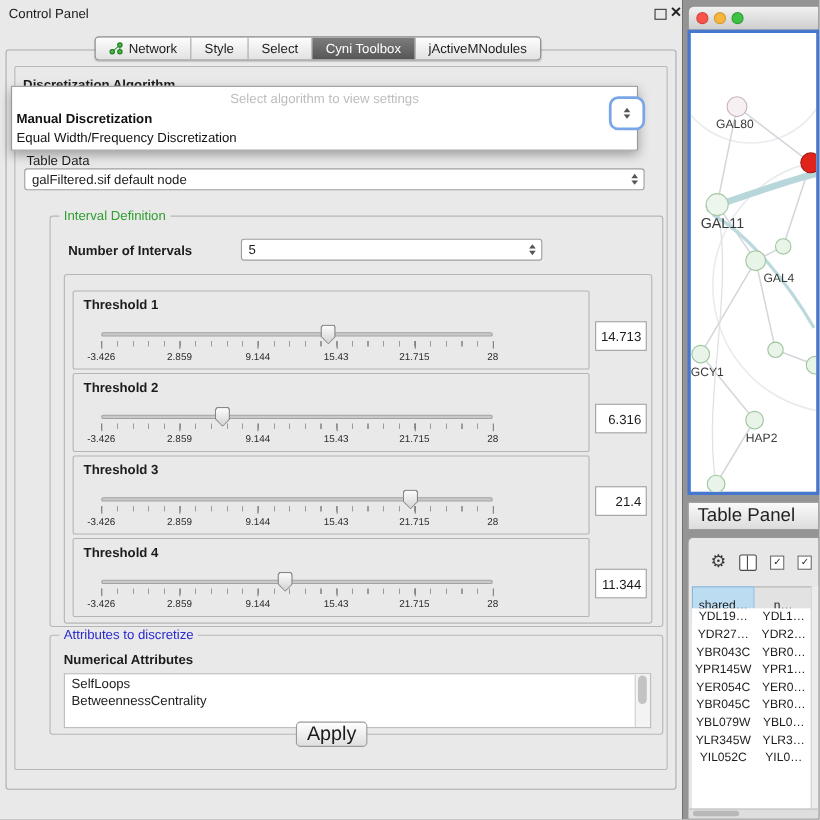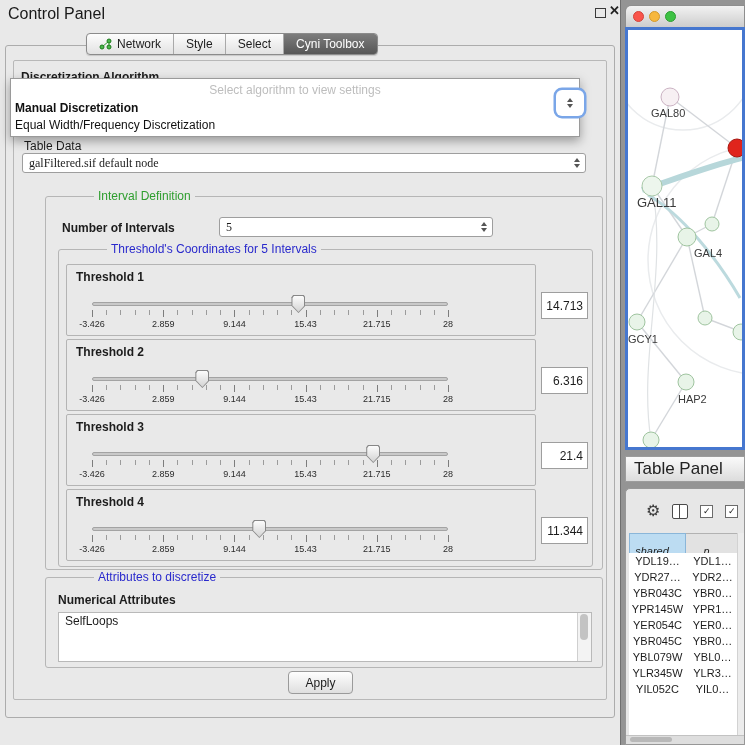--- a/index.html
+++ b/index.html
@@ -4,21 +4,21 @@
 <style>
   html,body{margin:0;padding:0;}
   body{width:745px;height:745px;overflow:hidden;background:#949494;
        font-family:"Liberation Sans",sans-serif;font-size:12px;color:#1c1c1c;
        -webkit-font-smoothing:antialiased;position:relative;}
   .abs{position:absolute;}
 
   
   #control-panel{position:absolute;left:0;top:0;width:620px;height:745px;
                  background:#e9e9e9;border-right:1px solid #6f6f6f;}
-  .cp-title{position:absolute;left:8px;top:5px;font-size:16px;color:#1a1a1a;}
+  .cp-title{position:absolute;left:8px;top:5px;font-size:12px;color:#1a1a1a;}
   .cp-float{position:absolute;left:595px;top:8px;width:9px;height:8px;border:1.5px solid #3a3a3a;background:#e9e9e9;}
   .cp-close{position:absolute;left:609px;top:3px;font-size:13px;font-weight:bold;color:#222;}
 
   .outer-panel{position:absolute;left:5px;top:45px;width:608px;height:671px;
                border:1px solid #acacac;border-radius:3px;background:#e9e9e9;}
   .inner-panel{position:absolute;left:13px;top:60px;width:592px;height:638px;
                border:1px solid #b8b8b8;border-radius:2px;background:#e9e9e9;}
 
   
   .seg{position:absolute;display:flex;border:1px solid #8b8b8b;border-radius:4px;
@@ -35,31 +35,31 @@
   .popup .ph{position:absolute;left:0;top:4px;width:100%;text-align:center;color:#bdbdbd;}
   .popup .op1{position:absolute;left:4px;top:22px;font-weight:bold;color:#111;}
   .popup .op2{position:absolute;left:4px;top:39px;color:#111;}
   .combo-frag{position:absolute;left:556px;top:90px;width:28px;height:26px;background:#fff;
               border-radius:6px;box-shadow:0 0 0 2.5px #7aa6e8;z-index:11;display:flex;
               flex-direction:column;align-items:center;justify-content:center;gap:2px;}
   .alg-label{position:absolute;left:21px;top:70px;font-weight:bold;z-index:2;}
 
   
   .combo{position:absolute;background:#fff;border:1px solid #9e9e9e;border-radius:3px;
-         display:flex;align-items:center;padding:0 18px 0 6px;font-size:12px;color:#1c1c1c;font-family:Liberation Serif, serif;}
+         display:flex;align-items:center;padding:0 18px 0 6px;font-size:12px;color:#1c1c1c;}
   .arrows{position:absolute;right:5px;top:50%;transform:translateY(-50%);display:flex;
           flex-direction:column;gap:2px;}
   .tri-up{width:0;height:0;border-left:3.5px solid transparent;border-right:3.5px solid transparent;
           border-bottom:4px solid #555;}
   .tri-dn{width:0;height:0;border-left:3.5px solid transparent;border-right:3.5px solid transparent;
           border-top:4px solid #555;}
 
   
   .group{position:absolute;border:1px solid #b6b6b6;border-radius:3px;}
-  .group-title{position:absolute;top:-8px;left:8px;background:#e9e9e9;padding:0 4px;font-size:12px;margin-left:40px;}
+  .group-title{position:absolute;top:-8px;left:8px;background:#e9e9e9;padding:0 4px;font-size:12px;}
   .tg-green{color:#2e9e2e;}
   .tg-blue{color:#2929cc;}
 
   
   .t-row{position:absolute;left:7px;width:522px;height:70px;}
   .t-box{position:absolute;left:0;top:0;width:468px;height:70px;border:1px solid #b4b4b4;border-radius:2px;}
   .t-label{position:absolute;left:10px;top:6px;font-weight:bold;}
   .slider{position:absolute;left:26px;top:34px;width:356px;height:30px;}
   .track{position:absolute;left:0;top:4px;width:100%;height:4px;background:#c9c9c9;
          border:1px solid #a3a3a3;border-radius:3px;box-sizing:border-box;}
@@ -76,23 +76,23 @@
            border:1px solid #9e9e9e;box-sizing:border-box;display:flex;align-items:center;
            justify-content:flex-end;padding-right:4px;}
 
   
   .attr-list{position:absolute;left:12px;top:34px;width:532px;height:48px;background:#fff;
              border:1px solid #b9b9b9;overflow:hidden;}
   .attr-item{padding:1px 6px;line-height:14px;}
   .vscroll{position:absolute;right:0;top:0;bottom:0;width:13px;background:#f3f3f3;border-left:1px solid #cfcfcf;}
   .vthumb{position:absolute;left:2px;top:1px;width:8px;height:26px;background:#c3c3c3;border-radius:4px;}
 
-  .apply-btn{position:absolute;left:269px;top:671px;width:63px;height:21px;
+  .apply-btn{position:absolute;left:269px;top:656px;width:63px;height:21px;
              background:linear-gradient(#fefefe,#dfdfdf);border:1px solid #9a9a9a;border-radius:4px;
-             display:flex;align-items:center;justify-content:center;font-size:12px;margin-left:19px;}
+             display:flex;align-items:center;justify-content:center;font-size:18px;}
 
   
   #net-window{position:absolute;left:625px;top:5px;width:124px;height:445px;}
   .net-titlebar{position:absolute;left:0;top:0;width:120px;height:22px;
                 background:linear-gradient(#f2f2f2,#cdcdcd);border:1px solid #8e8e8e;border-bottom:none;
                 border-radius:6px 0 0 0;box-sizing:border-box;}
   .tlight{position:absolute;top:5px;width:11px;height:11px;border-radius:50%;box-sizing:border-box;}
   .net-frame{position:absolute;left:0;top:22px;width:120px;height:423px;background:#4677cf;}
   .net-canvas{position:absolute;left:3px;top:3px;width:114px;height:417px;background:#fff;overflow:hidden;}
   .nlab{position:absolute;font-size:11px;color:#3a3a3a;white-space:nowrap;}
@@ -103,21 +103,21 @@
           display:flex;align-items:center;padding-left:8px;font-size:17px;color:#222;}
   #tbl-window{position:absolute;left:625px;top:488px;width:120px;height:257px;background:#e7e7e7;
               border:1px solid #979797;border-radius:5px 0 0 0;box-sizing:border-box;overflow:hidden;}
   .tbl-toolbar{position:absolute;left:0;top:0;width:100%;height:44px;display:flex;align-items:center;
                gap:12px;padding-left:20px;}
   .gear{font-size:16px;color:#3c3c3c;line-height:1;}
   .colicon{width:14px;height:13px;border:1.5px solid #4a4a4a;border-radius:2px;position:relative;background:#fff;}
   .colicon:after{content:"";position:absolute;left:5.5px;top:0;bottom:0;width:1.5px;background:#4a4a4a;}
   .chk{width:11px;height:11px;border:1px solid #6b6b6b;background:#fff;font-size:9px;line-height:11px;
        text-align:center;color:#222;}
-  .tbl-head{position:absolute;left:3px;top:44px;display:flex;height:36px;font-size:11px;font-style:italic;}
+  .tbl-head{position:absolute;left:3px;top:44px;display:flex;height:36px;font-size:11px;}
   .th1{width:57px;background:#bcdcf2;border:1px solid #8ab6d9;display:flex;align-items:center;justify-content:center;box-sizing:border-box;}
   .th2{width:53px;background:#e2e2e2;border:1px solid #b2b2b2;border-left:none;display:flex;align-items:center;justify-content:center;box-sizing:border-box;}
   .tbl-rows{position:absolute;left:3px;top:64px;width:110px;bottom:8px;background:#fff;}
   .trow{display:flex;height:16px;font-size:11px;}
   .trow div{display:flex;align-items:center;justify-content:center;overflow:hidden;white-space:nowrap;}
   .tc1{width:57px;} .tc2{width:53px;}
   .tbl-vscroll{position:absolute;right:0;top:44px;bottom:8px;width:6px;background:#ececec;border-left:1px solid #d2d2d2;}
   .tbl-hscroll{position:absolute;left:0;right:0;bottom:0;height:8px;background:#dedede;border-top:1px solid #c2c2c2;}
   .hthumb{position:absolute;left:4px;top:1px;width:42px;height:5px;background:#b8b8b8;border-radius:3px;}
 </style>
@@ -146,20 +146,23 @@
     </div>
     <div class="seg-item">
       <span>Style</span>
     </div>
     <div class="seg-item">
       <span>Select</span>
     </div>
     <div class="seg-item active">
       <span>Cyni Toolbox</span>
     </div>
+    <div class="seg-item">
+      <span>jActiveMNodules</span>
+    </div>
   </div>
 
   <div class="alg-label">Discretization Algorithm</div>
 
   <div class="popup">
     <div class="ph">Select algorithm to view settings</div>
     <div class="op1">Manual Discretization</div>
     <div class="op2">Equal Width/Frequency Discretization</div>
   </div>
   <div class="combo-frag">
@@ -182,21 +185,20 @@
     <div class="abs" style="left:16px;top:24px;font-weight:bold;">Number of Intervals</div>
     <div class="combo" style="left:173px;top:20px;width:274px;height:20px;box-sizing:border-box;">
       <span>5</span>
       <span class="arrows">
           <span class="tri-up"></span>
           <span class="tri-dn"></span>
         </span>
     </div>
 
     <div class="group" style="left:12px;top:52px;width:533px;height:316px;">
-      <div class="group-title tg-blue">Threshold's Coordinates for 5 Intervals</div>
 
       <div class="t-row" style="top:14px;">
         <div class="t-box"></div>
         <div class="t-label">Threshold 1</div>
         <div class="slider">
           <div class="track"></div>
           <div class="ticks"></div>
           <div class="tickM" style="left:0%"></div>
             <div class="tickM" style="left:20%"></div>
             <div class="tickM" style="left:40%"></div>
@@ -295,20 +297,21 @@
         <div class="t-value">11.344</div>
       </div>
     </div>
   </div>
 
   <div class="group" style="left:45px;top:577px;width:556px;height:89px;">
     <div class="group-title tg-blue">Attributes to discretize</div>
     <div class="abs" style="left:12px;top:15px;font-weight:bold;">Numerical Attributes</div>
     <div class="attr-list">
       <div class="attr-item">SelfLoops</div>
+      <div class="attr-item">BetweennessCentrality</div>
       <div class="vscroll">
           <div class="vthumb"></div>
         </div>
     </div>
   </div>
 
   <div class="apply-btn">Apply</div>
 
 </div>
 

